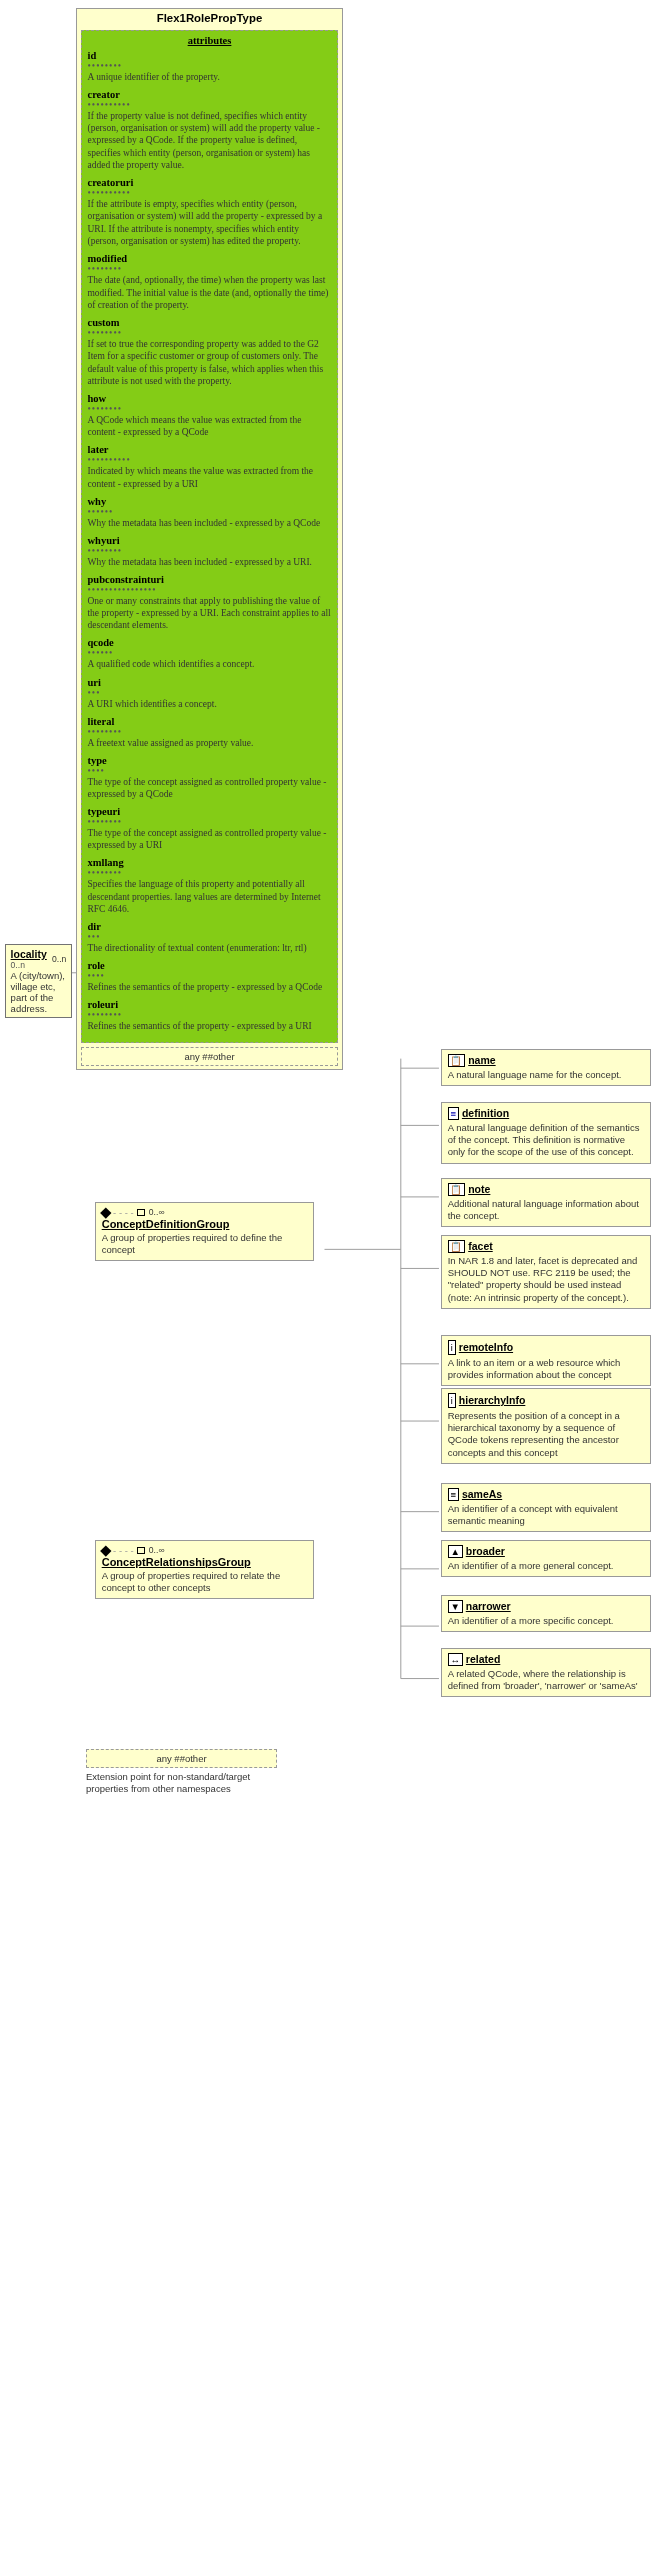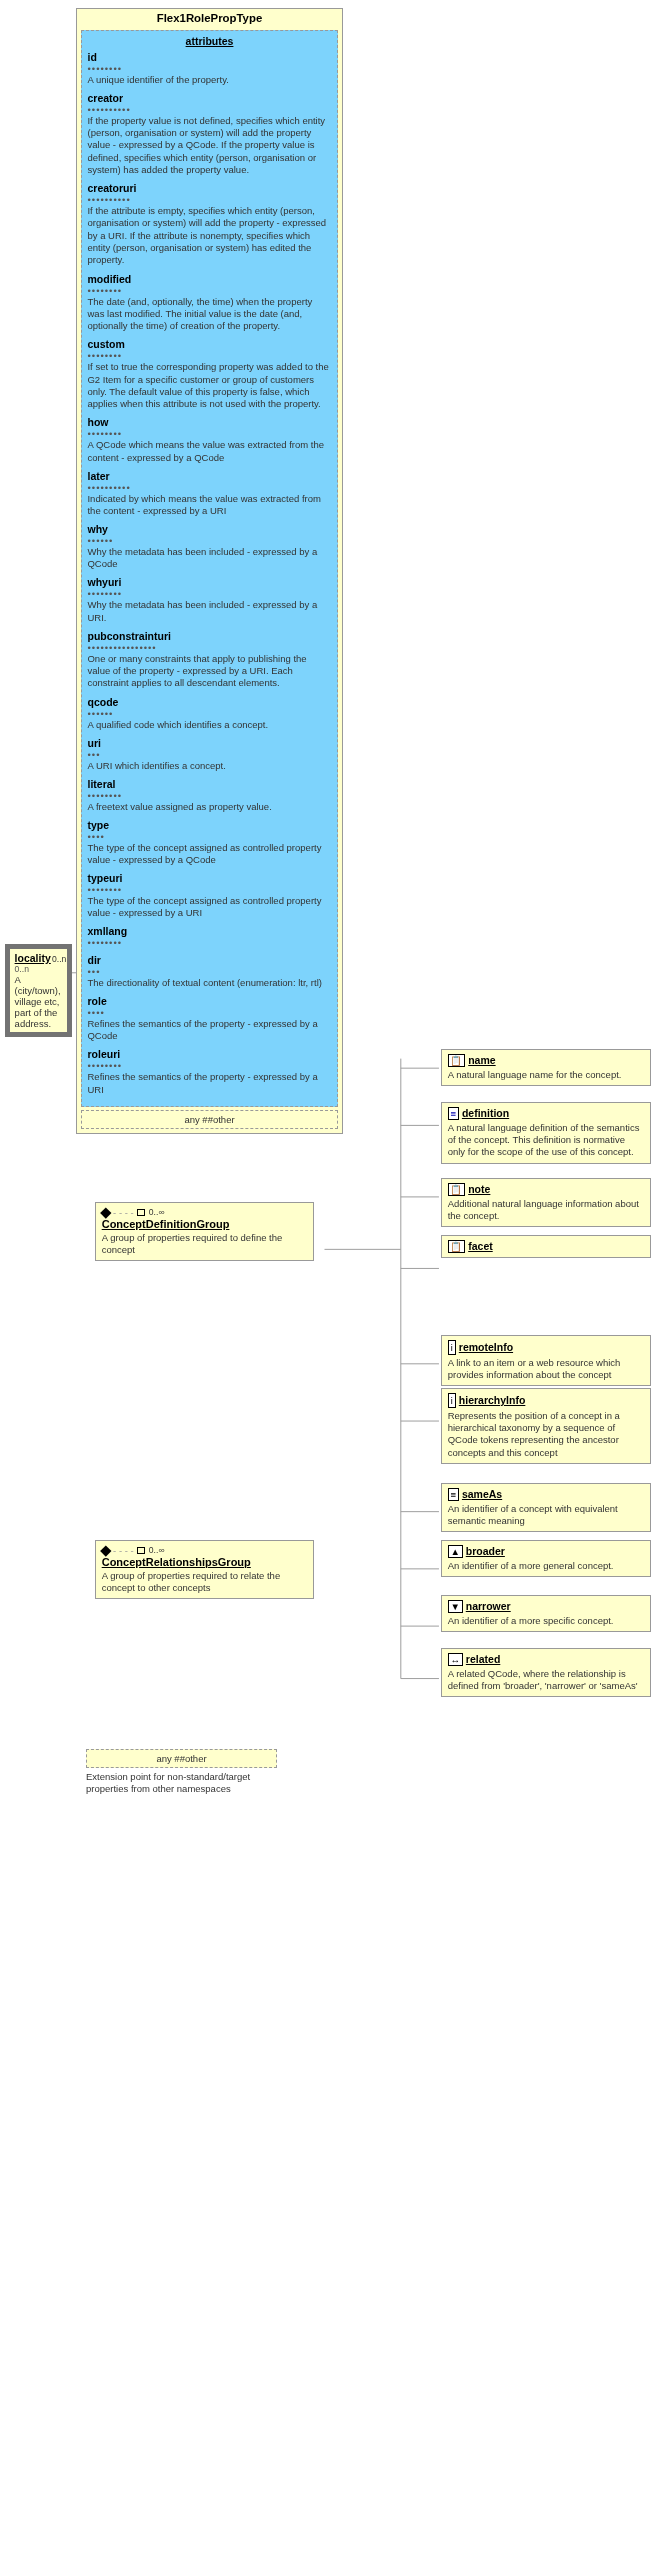--- a/index.html
+++ b/index.html
@@ -33,21 +33,22 @@
       font-weight: bold;
       text-align: center;
       margin-bottom: 5.7px;
       color: #000;
     }
 
     .attributes-section {
       border: 1px dashed #999;
       padding: 3.8px 5.7px;
       margin-bottom: 3.8px;
-      background: #7dd3fc;
+      background: #84cc16;
+      font-family: Liberation Serif, serif;
     }
 
     .attributes-header {
       font-size: 10.5px;
       font-weight: bold;
       text-align: center;
       margin-bottom: 3.8px;
       color: #000;
       text-decoration: underline;
     }
@@ -105,21 +106,21 @@
       line-height: 1.3;
       margin-top: 1.9px;
     }
 
     
     .locality-box {
       position: absolute;
       top: 944px;
       left: 7.6px;
       background: #ffffcc;
-      border: 5px solid #737373;
+      border: 1px solid #737373;
       padding: 2.9px 4.8px;
       font-size: 9.5px;
     }
 
     .locality-title {
       font-weight: bold;
       font-size: 10.5px;
       color: #000;
       text-decoration: underline;
     }
@@ -290,20 +291,21 @@
 
       <div class="attr-item">
         <div class="attr-name">typeuri</div>
         <div class="attr-dots">••••••••</div>
         <div class="attr-desc">The type of the concept assigned as controlled property value - expressed by a URI</div>
       </div>
 
       <div class="attr-item">
         <div class="attr-name">xmllang</div>
         <div class="attr-dots">••••••••</div>
+        <div class="attr-desc">Specifies the language of this property and potentially all descendant properties. lang values are determined by Internet RFC 4646.</div>
       </div>
 
       <div class="attr-item">
         <div class="attr-name">dir</div>
         <div class="attr-dots">•••</div>
         <div class="attr-desc">The directionality of textual content (enumeration: ltr, rtl)</div>
       </div>
 
       <div class="attr-item">
         <div class="attr-name">role</div>
@@ -362,20 +364,21 @@
       <span class="right-box-title">note</span>
     </div>
     <div class="right-box-desc">Additional natural language information about the concept.</div>
   </div>
 
   <div class="right-box" style="top:1235px; left:441px; width:210px;">
     <div style="display:flex; align-items:center; gap:2.9px;">
       <span style="font-size:9.5px; border:1px solid #000; padding:0 1.9px; background:#fff;">📋</span>
       <span class="right-box-title">facet</span>
     </div>
+    <div class="right-box-desc">In NAR 1.8 and later, facet is deprecated and SHOULD NOT use. RFC 2119 be used; the "related" property should be used instead (note: An intrinsic property of the concept.).</div>
   </div>
 
   <div class="right-box" style="top:1335px; left:441px; width:210px;">
     <div style="display:flex; align-items:center; gap:2.9px;">
       <span style="font-size:9.5px; border:1px solid #000; padding:0 1.9px; background:#fff;">ℹ</span>
       <span class="right-box-title">remoteInfo</span>
     </div>
     <div class="right-box-desc">A link to an item or a web resource which provides information about the concept</div>
   </div>
 

